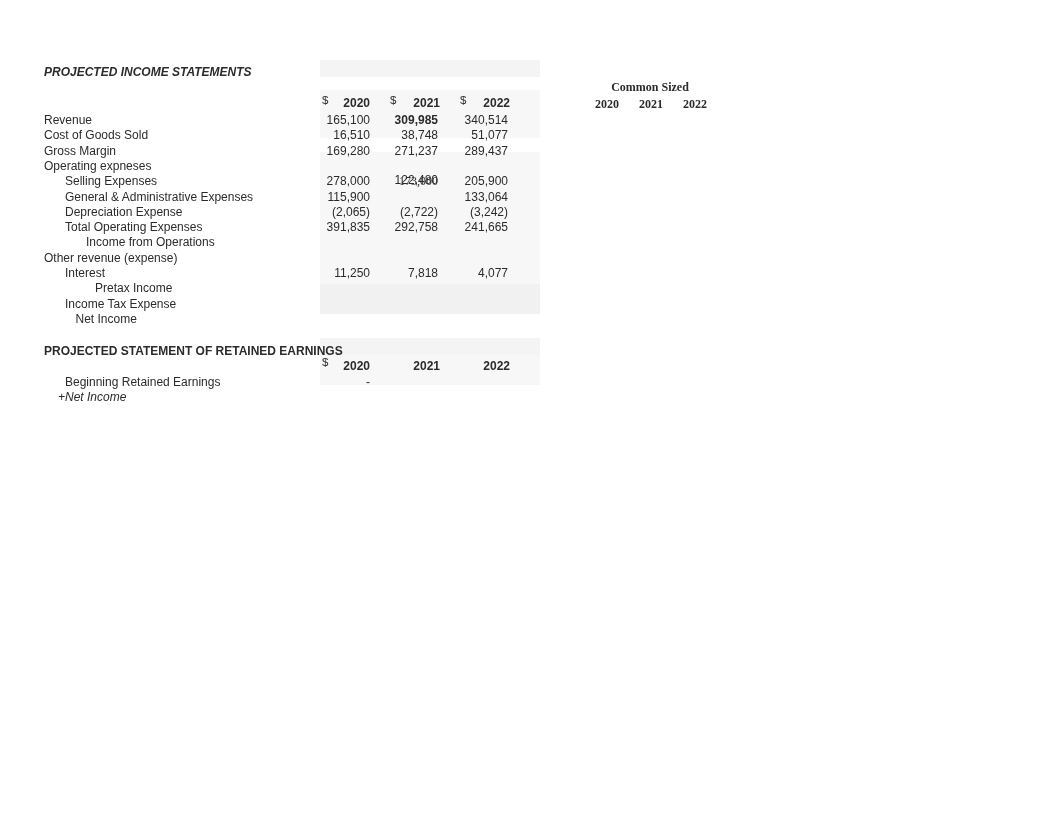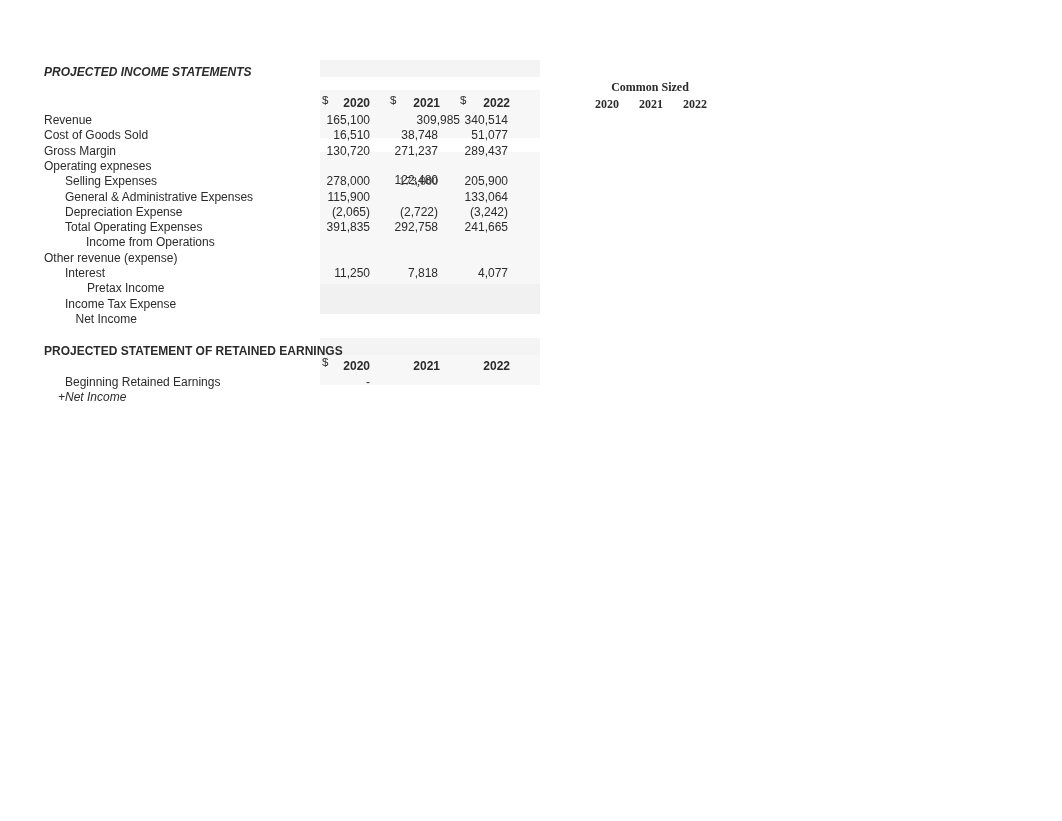--- a/index.html
+++ b/index.html
@@ -79,29 +79,29 @@
     <div class="cell ctr b" style="left:585px; top:60px; width:130px;">Common Sized</div>
     <div class="cell ctr b" style="left:588px; top:77px; width:38px;">2020</div>
     <div class="cell ctr b" style="left:632px; top:77px; width:38px;">2021</div>
     <div class="cell ctr b" style="left:676px; top:77px; width:38px;">2022</div>
 
     <div id="income-rows">
         <div class="cell label" style="left: 44px; top: 93px;">Revenue</div>
         <div class="cur" style="left: 322px; top: 93px;">$</div>
         <div class="cell num" style="left: 320px; top: 93px; width: 50px; padding-right: 9px;">165,100</div>
         <div class="cur" style="left: 390px; top: 93px;">$</div>
-        <div class="cell num" style="left: 410px; top: 93px; width: 50px; padding-right: 9px;">309,985</div>
+        <div class="cell num" style="left: 388px; top: 93px; width: 50px; padding-right: 9px; font-weight: bold;">309,985</div>
         <div class="cur" style="left: 460px; top: 93px;">$</div>
         <div class="cell num" style="left: 458px; top: 93px; width: 50px; padding-right: 9px;">340,514</div>
         <div class="cell label" style="left: 44px; top: 108.3px;">Cost of Goods Sold</div>
         <div class="cell num" style="left: 320px; top: 108.3px; width: 50px; padding-right: 9px;">16,510</div>
         <div class="cell num" style="left: 388px; top: 108.3px; width: 50px; padding-right: 9px;">38,748</div>
         <div class="cell num" style="left: 458px; top: 108.3px; width: 50px; padding-right: 9px;">51,077</div>
         <div class="cell label" style="left: 44px; top: 123.6px;">Gross Margin</div>
-        <div class="cell num" style="left: 320px; top: 123.6px; width: 50px; padding-right: 9px;">130,720</div>
+        <div class="cell num" style="left: 320px; top: 123.6px; width: 50px; padding-right: 9px;">169,280</div>
         <div class="cell num" style="left: 388px; top: 123.6px; width: 50px; padding-right: 9px;">271,237</div>
         <div class="cell num" style="left: 458px; top: 123.6px; width: 50px; padding-right: 9px;">289,437</div>
         <div class="cell label" style="left: 44px; top: 138.9px;">Operating expneses</div>
         <div class="cell label" style="left: 65px; top: 154.2px;">Selling Expenses</div>
         <div class="cell num" style="left: 320px; top: 154.2px; width: 50px; padding-right: 9px;">278,000</div>
         <div class="cell num" style="left: 388px; top: 154.2px; width: 50px; padding-right: 9px; font-family: Liberation Serif, serif;">173,000</div>
         <div class="cell num" style="left: 458px; top: 154.2px; width: 50px; padding-right: 9px;">205,900</div>
         <div class="cell label" style="left: 65px; top: 169.5px;">General &amp; Administrative Expenses</div>
         <div class="cell num" style="left: 320px; top: 169.5px; width: 50px; padding-right: 9px;">115,900</div>
         <div class="cell num" style="left: 388px; top: 153px; width: 50px; padding-right: 9px;">122,480</div>
@@ -113,21 +113,21 @@
         <div class="cell label" style="left: 65px; top: 200.1px;">Total Operating Expenses</div>
         <div class="cell num" style="left: 320px; top: 200.1px; width: 50px; padding-right: 9px;">391,835</div>
         <div class="cell num" style="left: 388px; top: 200.1px; width: 50px; padding-right: 9px;">292,758</div>
         <div class="cell num" style="left: 458px; top: 200.1px; width: 50px; padding-right: 9px;">241,665</div>
         <div class="cell label" style="left: 86px; top: 215.4px;">Income from Operations</div>
         <div class="cell label" style="left: 44px; top: 230.7px;">Other revenue (expense)</div>
         <div class="cell label" style="left: 65px; top: 246px;">Interest</div>
         <div class="cell num" style="left: 320px; top: 246px; width: 50px; padding-right: 9px;">11,250</div>
         <div class="cell num" style="left: 388px; top: 246px; width: 50px; padding-right: 9px;">7,818</div>
         <div class="cell num" style="left: 458px; top: 246px; width: 50px; padding-right: 9px;">4,077</div>
-        <div class="cell label" style="left: 65px; top: 261.3px; padding-left: 22px;">Pretax Income</div>
+        <div class="cell label" style="left: 73px; top: 261.3px; padding-left: 22px;">Pretax Income</div>
         <div class="cell label" style="left: 65px; top: 276.6px;">Income Tax Expense</div>
         <div class="cell label" style="left: 75.5px; top: 291.9px;">Net Income</div>
       </div>
 
     <div class="cell label b" style="left:44px; top:324px;">PROJECTED STATEMENT OF RETAINED EARNINGS</div>
 
     <div class="cell num b" style="left:320px; top:339px; width:50px;">2020</div>
     <div class="cell num b" style="left:390px; top:339px; width:50px;">2021</div>
     <div class="cell num b" style="left:460px; top:339px; width:50px;">2022</div>
 

